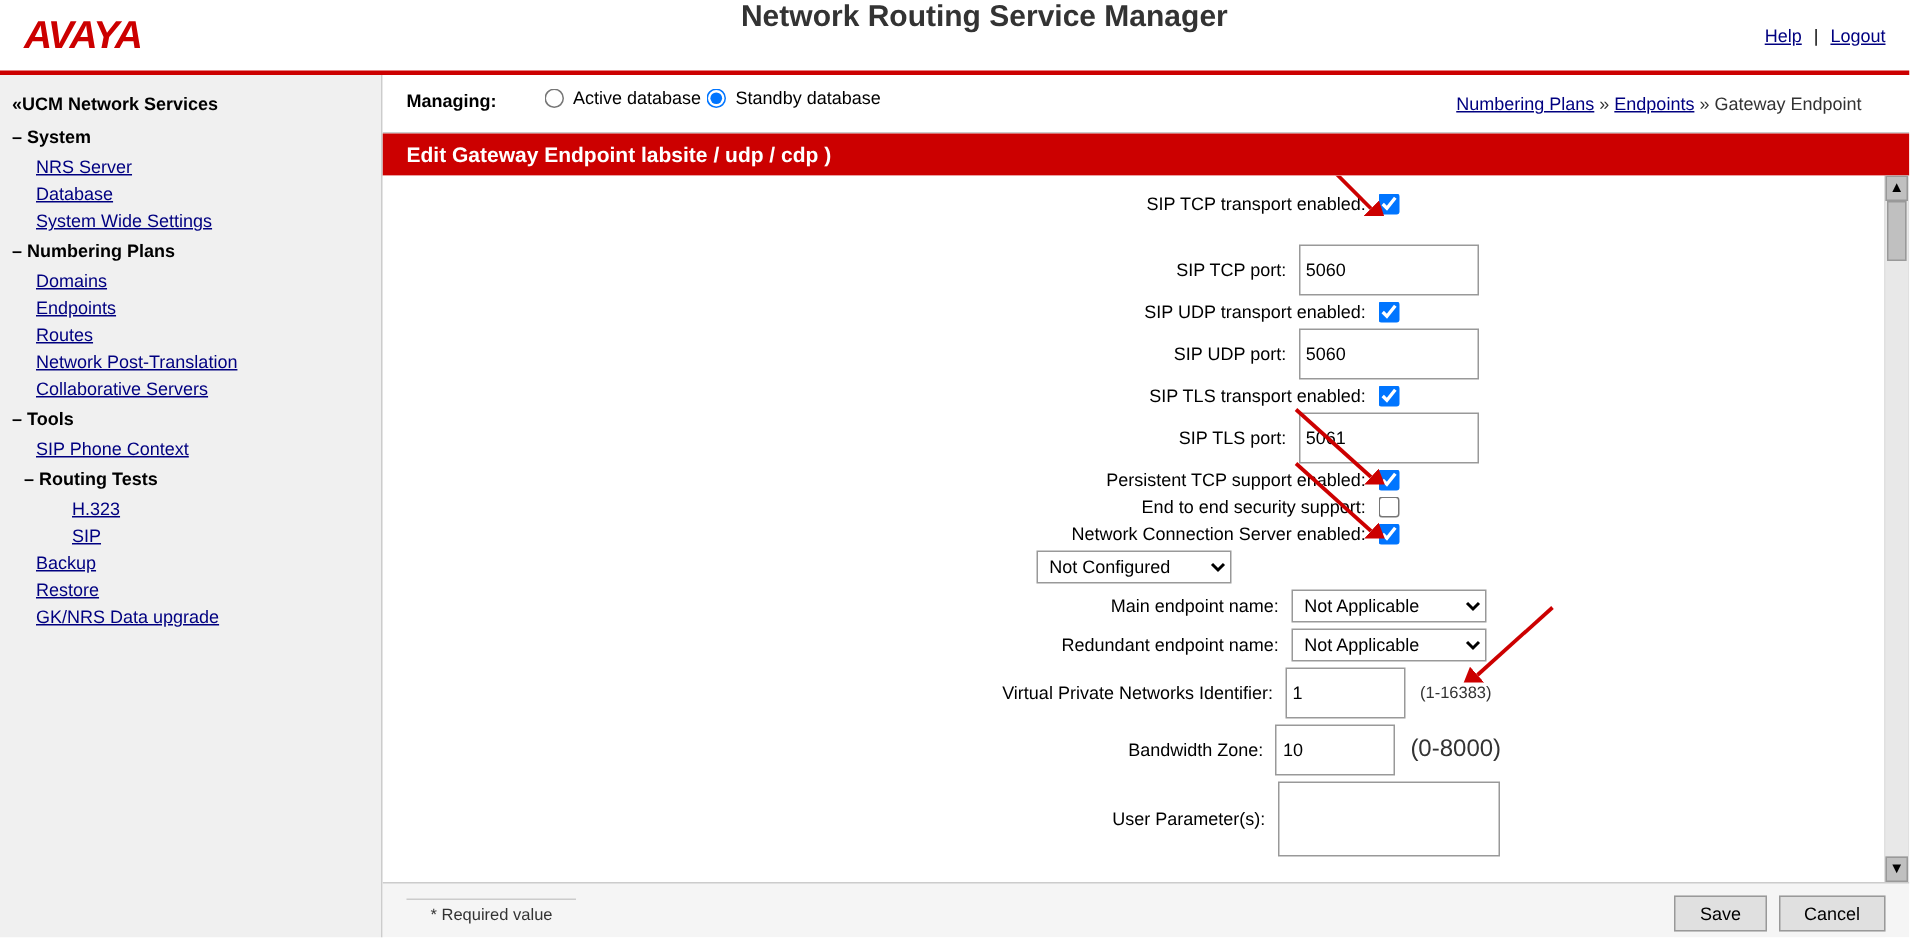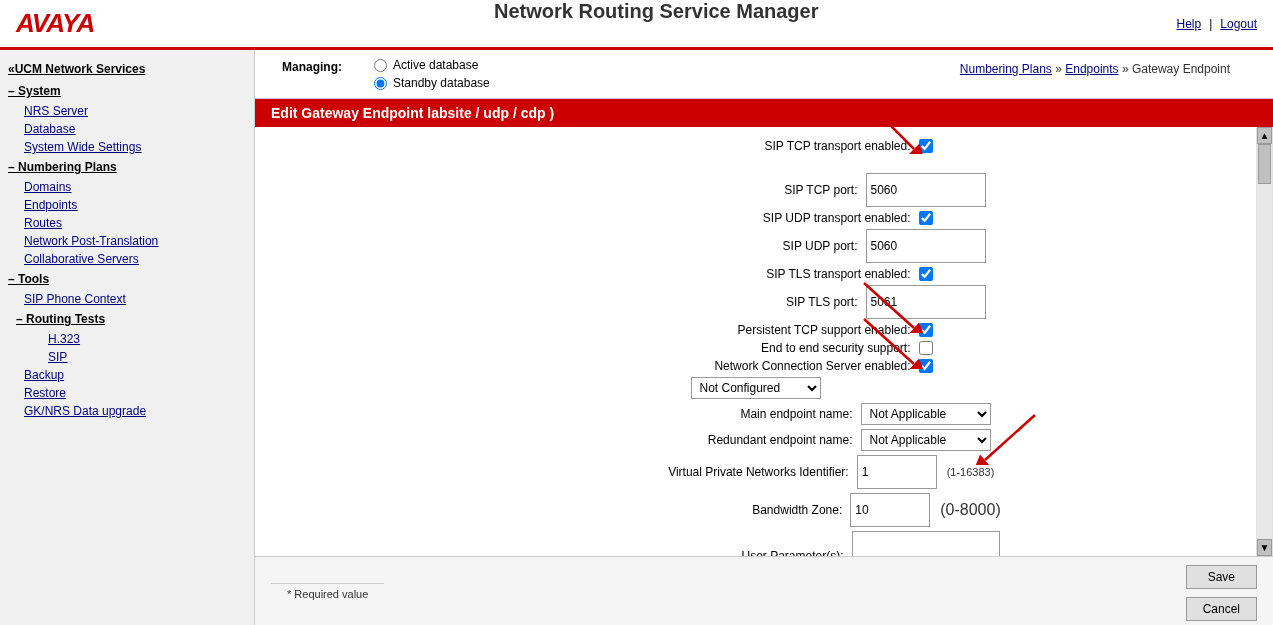--- a/index.html
+++ b/index.html
@@ -8,34 +8,34 @@
     
     #header { display: flex; background: #fff; border-bottom: 3px solid #cc0000; height: 50px; padding: 0 16px; }
     #header .app-title { flex: 1; text-align: center; font-size: 20px; font-weight: bold; color: #333; }
     #header .header-links { display: flex; gap: 8px; align-items: center; font-size: 12px; }
     #header .header-links a { color: #000080; text-decoration: underline; cursor: pointer; }
 
     
     #layout { display: flex; height: 575px; }
 
     
-    #sidebar { width: 255px; background: #f0f0f0; border-right: 1px solid #ccc; padding: 8px 0; overflow-y: auto; flex-shrink: 0; text-decoration: underline; }
+    #sidebar { width: 255px; background: #f0f0f0; border-right: 1px solid #ccc; padding: 8px 0; overflow-y: auto; flex-shrink: 0; }
     .sidebar-section { font-weight: bold; color: #000; padding: 4px 8px; font-size: 12px; }
     .sidebar-item { padding: 2px 8px 2px 24px; color: #000080; text-decoration: underline; cursor: pointer; font-size: 12px; }
     .sidebar-subsection { font-weight: bold; padding: 4px 8px 4px 16px; font-size: 12px; }
     .sidebar-subsection.minus::before { content: '– '; }
     .sidebar-subsubitem { padding: 2px 8px 2px 48px; color: #000080; text-decoration: underline; cursor: pointer; font-size: 12px; }
 
     
     #main { flex: 1; display: flex; flex-direction: column; overflow: hidden; }
 
     
-    #managing-bar { display: flex; align-items: flex-start; padding: 8px 27px; background: #fff; border-bottom: 1px solid #ccc; gap: 32px; }
+    #managing-bar { display: flex; align-items: flex-start; padding: 8px 16px; background: #fff; border-bottom: 1px solid #ccc; gap: 32px; }
     .managing-label { font-weight: bold; font-size: 12px; padding-top: 2px; }
-    .radio-group { display: flex; flex-direction: column; gap: 4px; }
+    .radio-group { display: flex; flex-direction: row; gap: 4px; }
     .radio-option { display: flex; align-items: center; gap: 6px; font-size: 12px; }
     .radio-option input[type=radio] { margin: 0; }
 
     
     #breadcrumb-bar { padding: 4px 16px; text-align: right; font-size: 12px; }
     #breadcrumb-bar a { color: #000080; text-decoration: underline; cursor: pointer; }
     #breadcrumb-bar span { color: #333; }
 
     
     #page-title-bar { background: #cc0000; color: #fff; padding: 6px 16px; font-size: 14px; font-weight: bold; }
@@ -291,19 +291,19 @@
         <div class="scroll-up">▲</div>
         <div class="scroll-track">
           <div class="scroll-thumb"></div>
         </div>
         <div class="scroll-down">▼</div>
       </div>
     </div>
 
     <div style="border-top:1px solid #ccc; background:#f5f5f5; padding:4px 16px 0 16px; display:flex; justify-content:space-between; align-items:center;">
       <span id="required-note" style="font-size:11px; color:#333;">* Required value</span>
-      <div id="footer-buttons" style="border-top:none; padding:4px 0;flex-direction:column;">
+      <div id="footer-buttons" style="border-top:none; padding:4px 0;">
         <button>Save</button>
         <button>Cancel</button>
       </div>
     </div>
   </div>
 </div>
 
 </body></html>

